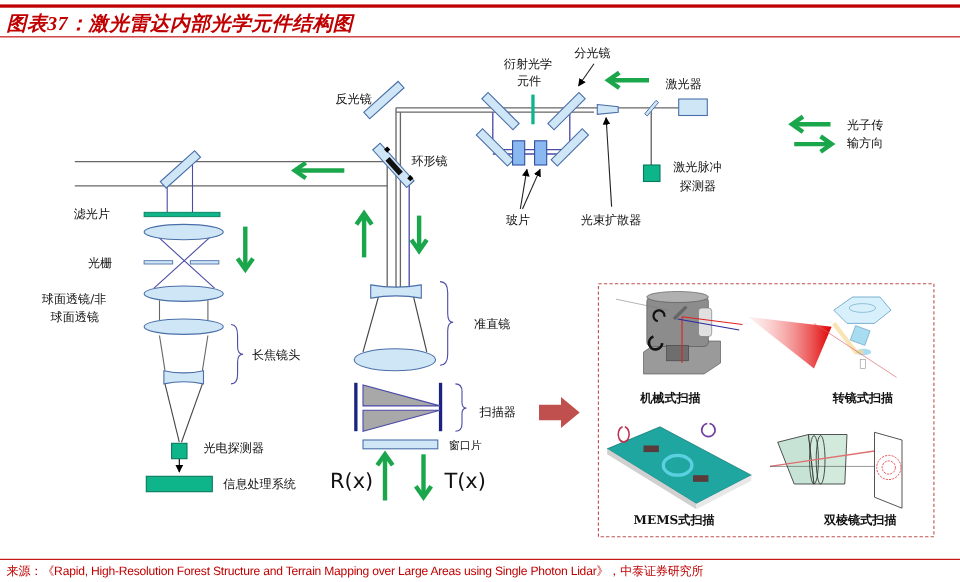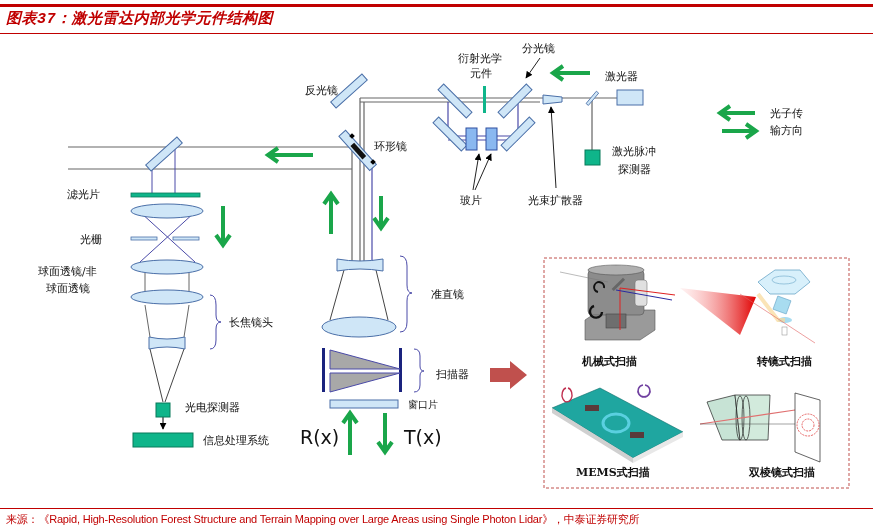--- a/index.html
+++ b/index.html
@@ -1,18 +1,18 @@
 <!DOCTYPE html>
 <html><head>
 <meta charset="utf-8">
 <style>
   html,body{margin:0;padding:0;background:#fff;}
   body{width:873px;height:529px;position:relative;overflow:hidden;font-family:"DejaVu Serif",serif;}
   .topbar{position:absolute;left:0;top:4px;width:873px;height:3px;background:#c00000;}
-  .title{position:absolute;left:6px;top:9px;font-family:Liberation Mono, monospace;font-size:15px;font-weight:bold;font-style:italic;color:#c00000;letter-spacing:0.5px;}
+  .title{position:absolute;left:6px;top:9px;font-family:Liberation Serif, serif;font-size:18px;font-weight:bold;font-style:italic;color:#c00000;letter-spacing:0.5px;}
   .title-rule{position:absolute;left:0;top:33px;width:873px;height:1px;background:#c00000;}
   .foot-rule{position:absolute;left:0;top:508px;width:873px;height:1px;background:#c00000;}
   .source{position:absolute;left:6px;top:512px;font-family:Liberation Sans, sans-serif;font-size:11px;color:#c00000;white-space:nowrap;letter-spacing:-0.2px;}
   svg{position:absolute;left:0;top:0;}
   .lbl{font-family:"DejaVu Serif",serif;font-size:11px;fill:#111;}
   .lbl-big{font-family:"DejaVu Sans",sans-serif;font-size:19px;fill:#111;}
   .cap{font-family:"DejaVu Serif",serif;font-size:11px;font-weight:bold;fill:#111;}
 </style>
 </head>
 <body>

